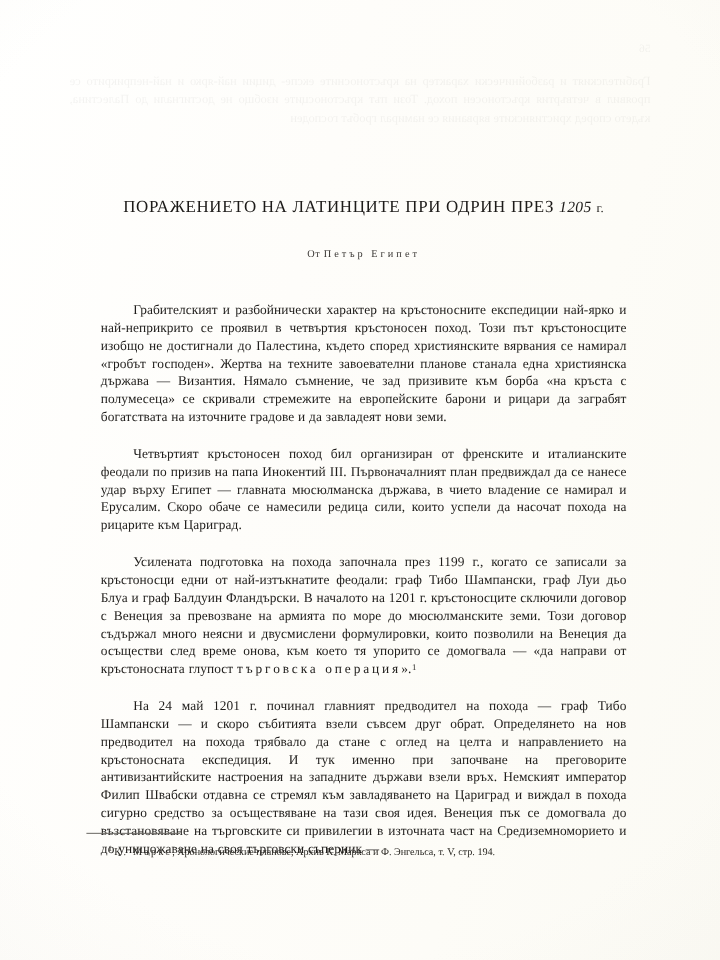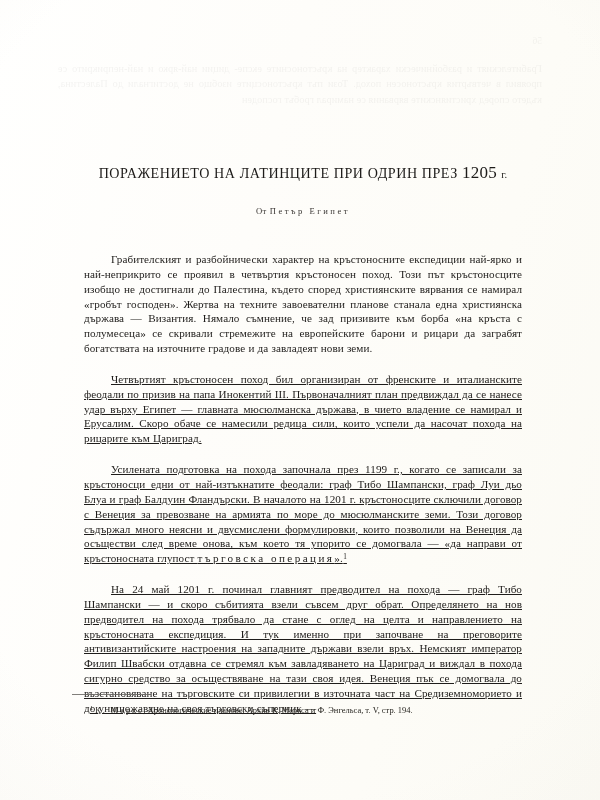--- a/index.html
+++ b/index.html
@@ -72,22 +72,23 @@
   }
   .title-line {
     display: block;
     font-size: 14.1px;
     line-height: 20px;
     letter-spacing: 0.55px;
     white-space: nowrap;
     color: #1d1b19;
   }
   .title-line .yr {
-    font-size: 17px;
+    font-size: 13px;
     letter-spacing: 0.3px;
+    font-style: italic;
   }
   .title-line .yr-suffix {
     font-size: 10.6px;
     letter-spacing: 0.2px;
   }
 
   .byline {
     position: absolute;
     left: 0;
     top: 205px;
@@ -116,21 +117,21 @@
     margin: 16px;
     text-indent: 27px;
     text-align: justify;
     font-size: 11.15px;
     line-height: 14.85px;
     letter-spacing: 0.005em;
     word-spacing: 0.03em;
     hyphens: manual;
     color: #1f1d1b;
   }
-  .para + .para { margin-top: 0; text-decoration: underline; }
+  .para + .para { margin-top: 0; }
   .spaced {
     letter-spacing: 2.4px;
   }
   sup.fn {
     font-size: 7.2px;
     line-height: 0;
     vertical-align: 0.48em;
     margin-left: 0.5px;
   }
 

